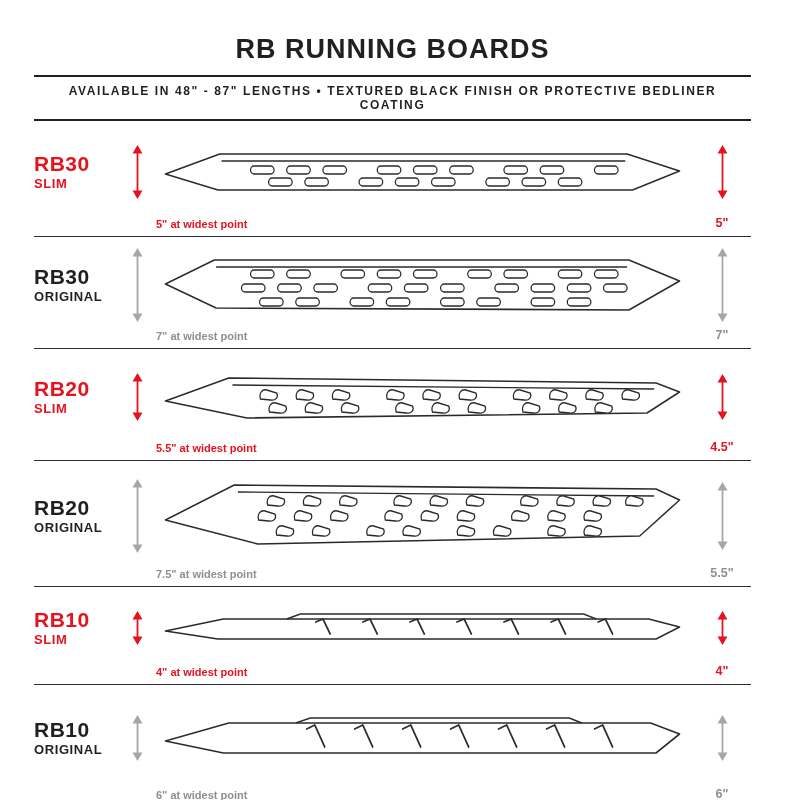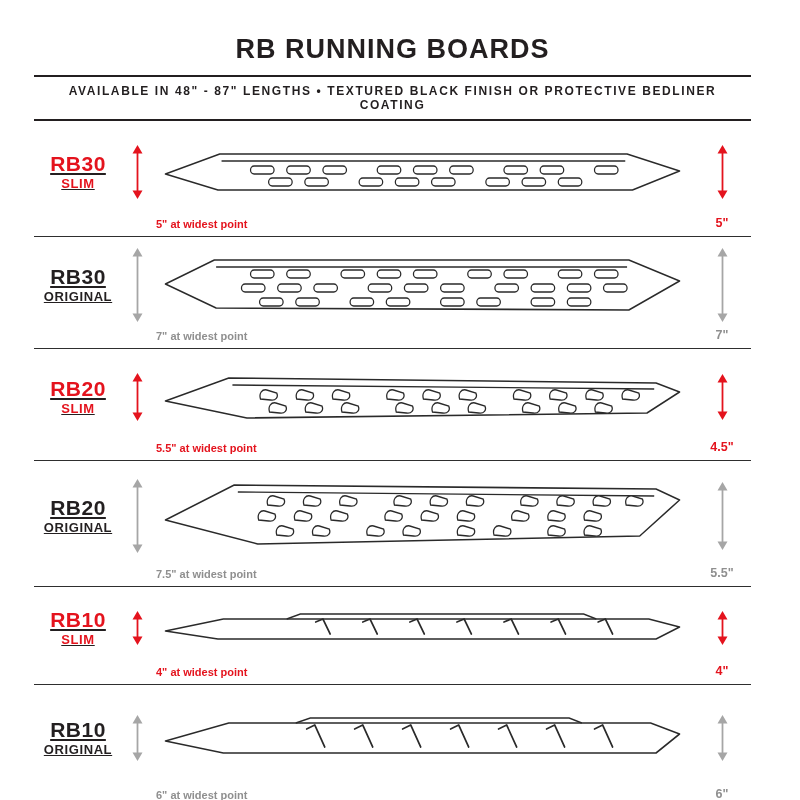--- a/index.html
+++ b/index.html
@@ -11,21 +11,21 @@
   .hdr-rule{border:none;border-top:2px solid #231f20;margin:0;}
   .hdr-sub{text-align:center;font-size:12px;font-weight:bold;letter-spacing:1.6px;padding:7px 0 7px 0;}
   .hdr-rule2{border:none;border-top:2px solid #231f20;margin:0 0 2px 0;}
 
   
   .row{display:grid;grid-template-columns:88px 30px 1fr 58px;grid-template-rows:1fr 18px;
        align-items:center;border-bottom:1.5px solid #2e2e2e;box-sizing:border-box;padding:6px 0 4px 0;}
   .row:last-child{border-bottom:none;}
   .r1{height:114px}.r2{height:112px}.r3{height:112px}.r4{height:126px}.r5{height:98px}.r6{height:122px}
 
-  .lbl{grid-column:1;grid-row:1;text-align:center;line-height:1.05;text-decoration:underline;}
+  .lbl{grid-column:1;grid-row:1;text-align:left;line-height:1.05;}
   .lbl .model{font-size:21px;font-weight:bold;letter-spacing:.5px;}
   .lbl .variant{font-size:13px;font-weight:bold;letter-spacing:.6px;margin-top:2px;}
   .larr{grid-column:2;grid-row:1;justify-self:center;display:flex;align-items:center;}
   .boardcell{grid-column:3;grid-row:1;padding:0 8px;}
   .boardcell svg{display:block;width:100%;}
   .rarr{grid-column:4;grid-row:1;justify-self:center;display:flex;align-items:center;}
   .note{grid-column:3;grid-row:2;font-size:11px;font-weight:bold;padding-left:4px;align-self:end;padding-bottom:2px;}
   .hval{grid-column:4;grid-row:2;text-align:center;font-size:12.5px;font-weight:bold;align-self:end;padding-bottom:2px;}
 
   .slim .model,.slim .variant,.slim .note,.slim .hval{color:#e4131d;}

